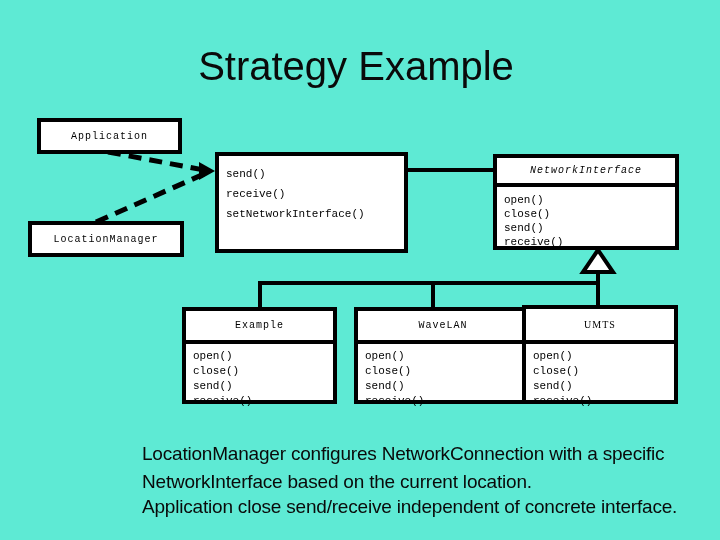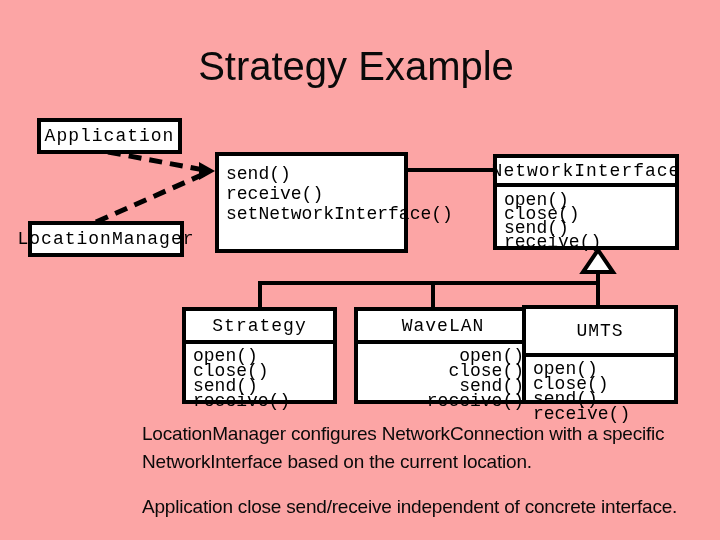--- a/index.html
+++ b/index.html
@@ -1,27 +1,27 @@
 <!DOCTYPE html>
 <html><head>
 <meta charset="utf-8">
 <style>
   html,body{margin:0;padding:0;background:#fff;}
-  .slide{position:relative;width:720px;height:540px;background:#fca5a5;overflow:hidden;
+  .slide{position:relative;width:720px;height:540px;background:#5eead4;overflow:hidden;
          font-family:"Liberation Sans",sans-serif;color:#000;}
   .slide-title{position:absolute;top:44px;left:0;width:712px;text-align:center;
                font-size:40px;font-weight:400;color:#0a0a0a;letter-spacing:0;}
   .class-box{position:absolute;border:4px solid #000;background:#fff;box-sizing:border-box;}
   .class-title{display:flex;align-items:center;justify-content:center;
                font-family:"Liberation Mono","DejaVu Sans Mono",monospace;
-               font-size:18px;letter-spacing:1px;border-bottom:4px solid #000;box-sizing:border-box;}
+               font-size:10px;letter-spacing:1px;border-bottom:4px solid #000;box-sizing:border-box;}
   .class-title.simple{height:100%;border-bottom:none;}
-  .class-title.abstract{}
+  .class-title.abstract{font-style:italic;}
   .class-methods{font-family:"Liberation Mono","DejaVu Sans Mono",monospace;
-                 font-size:18px;white-space:pre-line;box-sizing:border-box;}
+                 font-size:11px;white-space:pre-line;box-sizing:border-box;}
   .methods-nc{line-height:20px;padding:8px 4px 0 7px;}
   .methods-ni{line-height:14px;padding:6px 4px 0 7px;}
   .methods-sub{line-height:15px;padding:5px 4px 0 7px;}
   .connector-svg{position:absolute;left:0;top:0;pointer-events:none;}
   .caption{position:absolute;left:142px;font-size:19px;letter-spacing:-0.2px;
            line-height:28px;white-space:pre-line;color:#0a0a0a;}
 </style>
 </head>
 <body>
 
@@ -57,40 +57,40 @@
 
   <div class="class-box" style="left:493px;top:154px;width:186px;height:96px;">
     <div class="class-title abstract" style="height:29px;">NetworkInterface</div>
     <div class="class-methods methods-ni">open()
 close()
 send()
 receive()</div>
   </div>
 
   <div class="class-box" style="left:182px;top:307px;width:155px;height:97px;">
-    <div class="class-title" style="height:33px;">Strategy</div>
+    <div class="class-title" style="height:33px;">Example</div>
     <div class="class-methods methods-sub">open()
 close()
 send()
 receive()</div>
   </div>
 
-  <div class="class-box" style="left:354px;top:307px;width:178px;height:97px;text-align:right;">
+  <div class="class-box" style="left:354px;top:307px;width:178px;height:97px;">
     <div class="class-title" style="height:33px;">WaveLAN</div>
     <div class="class-methods methods-sub">open()
 close()
 send()
 receive()</div>
   </div>
 
   <div class="class-box" style="left:522px;top:305px;width:156px;height:99px;">
-    <div class="class-title" style="height:48px;">UMTS</div>
+    <div class="class-title" style="height:35px;font-family:Liberation Serif, serif;">UMTS</div>
     <div class="class-methods methods-sub">open()
 close()
 send()
 receive()</div>
   </div>
 
-  <div class="caption" style="top:420px;width:545px;">LocationManager configures NetworkConnection with a specific
+  <div class="caption" style="top:440px;width:545px;">LocationManager configures NetworkConnection with a specific
 NetworkInterface based on the current location.</div>
   <div class="caption" style="top:493px;width:560px;">Application close send/receive independent of concrete interface.</div>
 
 </div>
 
 </body></html>

